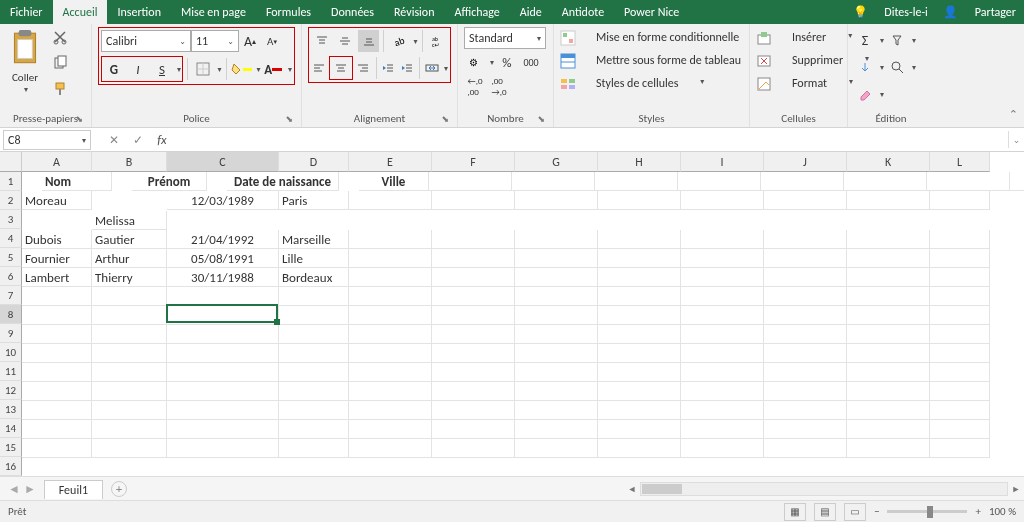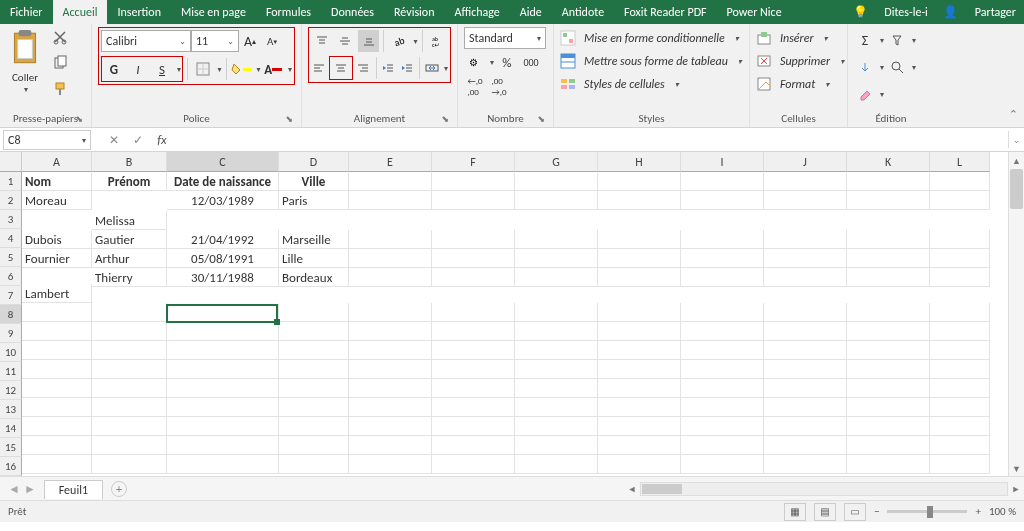--- a/index.html
+++ b/index.html
@@ -25,40 +25,40 @@
 .font-name{width:90px;height:22px;border:1px solid #ababab;background:#fff;display:flex;align-items:center;padding:0 4px;font-size:12px;position:relative;}
 .font-size{width:48px;height:22px;border:1px solid #ababab;background:#fff;display:flex;align-items:center;padding:0 4px;font-size:12px;position:relative;}
 .dd-chev{margin-left:auto;font-size:8px;color:#555;}
 .sq{width:22px;height:22px;display:flex;align-items:center;justify-content:center;font-size:13px;cursor:pointer;}
 .sq.b{font-weight:bold;}
 .sq.i{font-style:italic;}
 .sq.u{text-decoration:underline;}
 .sep{width:1px;height:22px;background:#d0d0d0;margin:0 2px;}
 .colorstrip{width:10px;height:3px;display:block;}
 .dropdown{width:82px;height:22px;border:1px solid #ababab;background:#fff;display:flex;align-items:center;padding:0 4px;font-size:12px;}
-.style-item{display:flex;align-items:center;gap:8px;padding:1px 0;font-size:12px;cursor:pointer;white-space:nowrap;font-style:italic;}
+.style-item{display:flex;align-items:flex-start;gap:20px;padding:1px 0;font-size:12px;cursor:pointer;white-space:nowrap;}
 .chev-d{font-size:8px;color:#555;margin-left:2px;}
 .collapse-arrow{position:absolute;right:6px;bottom:6px;font-size:11px;color:#777;cursor:pointer;}
 .namebox-row{height:24px;background:#fff;border-bottom:1px solid #d4d4d4;display:flex;align-items:center;}
 .namebox{width:88px;height:20px;border:1px solid #ccc;margin-left:3px;padding:0 4px;display:flex;align-items:center;font-size:12px;}
 .fx-area{display:flex;align-items:center;margin-left:18px;gap:14px;}
 .fx-icon{color:#888;font-size:12px;}
 .fx-label{font-style:italic;font-size:13px;color:#555;}
 .formula-input{flex:1;height:20px;border:none;margin-left:8px;font-size:12px;}
 .expand-fx{width:16px;text-align:center;color:#888;font-size:9px;border-left:1px solid #ddd;padding:3px;}
 .corner{width:22px;height:20px;border-right:1px solid #ccc;border-bottom:1px solid #aaa;background:#f0f0f0;}
 .ch{height:20px;border-right:1px solid #ddd;border-bottom:1px solid #aaa;background:#f0f0f0;display:flex;align-items:center;justify-content:center;font-size:12px;color:#444;}
 .ch.sel{background:#d6d6d6;}
 .row-headers{display:flex;flex-direction:column;}
 .rh{width:22px;height:19px;border-right:1px solid #aaa;border-bottom:1px solid #ddd;background:#f0f0f0;display:flex;align-items:center;justify-content:center;font-size:11px;color:#444;}
 .rh.sel{background:#d6d6d6;}
 .grid{position:relative;}
 .gridrow{display:flex;}
 .cell{height:19px;border-right:1px solid #e3e3e3;border-bottom:1px solid #e3e3e3;padding:0 3px;font-size:13px;font-family:Calibri,sans-serif;display:flex;align-items:center;overflow:hidden;white-space:nowrap;}
-.cell.hdr{font-weight:bold;}
+.cell.hdr{font-weight:bold;margin-left:20px;}
 .cell.ctr{justify-content:center;}
 .vscroll{width:16px;background:#f5f5f5;border-left:1px solid #ddd;display:flex;flex-direction:column;}
 .vscroll .arrow{height:16px;display:flex;align-items:center;justify-content:center;font-size:9px;color:#777;cursor:pointer;}
 .vscroll .thumb{background:#ccc;margin:1px;border-radius:2px;}
 .sheet-tabs{height:24px;background:#f5f5f5;border-top:1px solid #ddd;display:flex;align-items:center;}
 .nav-btns{display:flex;gap:4px;padding:0 8px;color:#aaa;}
 .sheet-tab{background:#fff;border:1px solid #ccc;border-bottom:none;padding:2px 14px;font-size:12px;margin-top:2px;}
 .addsheet{width:16px;height:16px;border:1px solid #ccc;border-radius:50%;display:flex;align-items:center;justify-content:center;margin-left:8px;font-size:12px;color:#888;cursor:pointer;}
 .hscroll{margin-left:auto;display:flex;align-items:center;width:400px;}
 .hscroll .track{flex:1;height:14px;background:#eee;border:1px solid #ddd;position:relative;}
@@ -79,21 +79,20 @@
     <div class="tab">Fichier</div>
     <div class="tab active">Accueil</div>
     <div class="tab">Insertion</div>
     <div class="tab">Mise en page</div>
     <div class="tab">Formules</div>
     <div class="tab">Données</div>
     <div class="tab">Révision</div>
     <div class="tab">Affichage</div>
     <div class="tab">Aide</div>
     <div class="tab">Antidote</div>
-    <div class="tab">Foxit Reader PDF</div>
     <div class="tab">Power Nice</div>
     <div class="tabs-right">
       <div class="tab">💡</div>
       <div class="tab">Dites-le-i</div>
       <div class="tab">👤</div>
       <div class="tab">Partager</div>
     </div>
   </div>
 
 <div class="ribbon">
@@ -519,21 +518,21 @@
             <div class="cell" style="width: 83px;"></div>
             <div class="cell" style="width: 83px;"></div>
             <div class="cell" style="width: 83px;"></div>
             <div class="cell" style="width: 83px;"></div>
             <div class="cell" style="width: 83px;"></div>
             <div class="cell" style="width: 83px;"></div>
             <div class="cell" style="width: 83px;"></div>
             <div class="cell" style="width: 60px;"></div>
           </div>
           <div class="gridrow">
-            <div class="cell" style="width: 70px; margin-top: 16px;">Lambert</div>
+            <div class="cell" style="width: 70px;">Lambert</div>
             <div class="cell" style="width: 75px;">Thierry</div>
             <div class="cell ctr" style="width: 112px;">30/11/1988</div>
             <div class="cell" style="width: 70px;">Bordeaux</div>
             <div class="cell" style="width: 83px;"></div>
             <div class="cell" style="width: 83px;"></div>
             <div class="cell" style="width: 83px;"></div>
             <div class="cell" style="width: 83px;"></div>
             <div class="cell" style="width: 83px;"></div>
             <div class="cell" style="width: 83px;"></div>
             <div class="cell" style="width: 83px;"></div>

